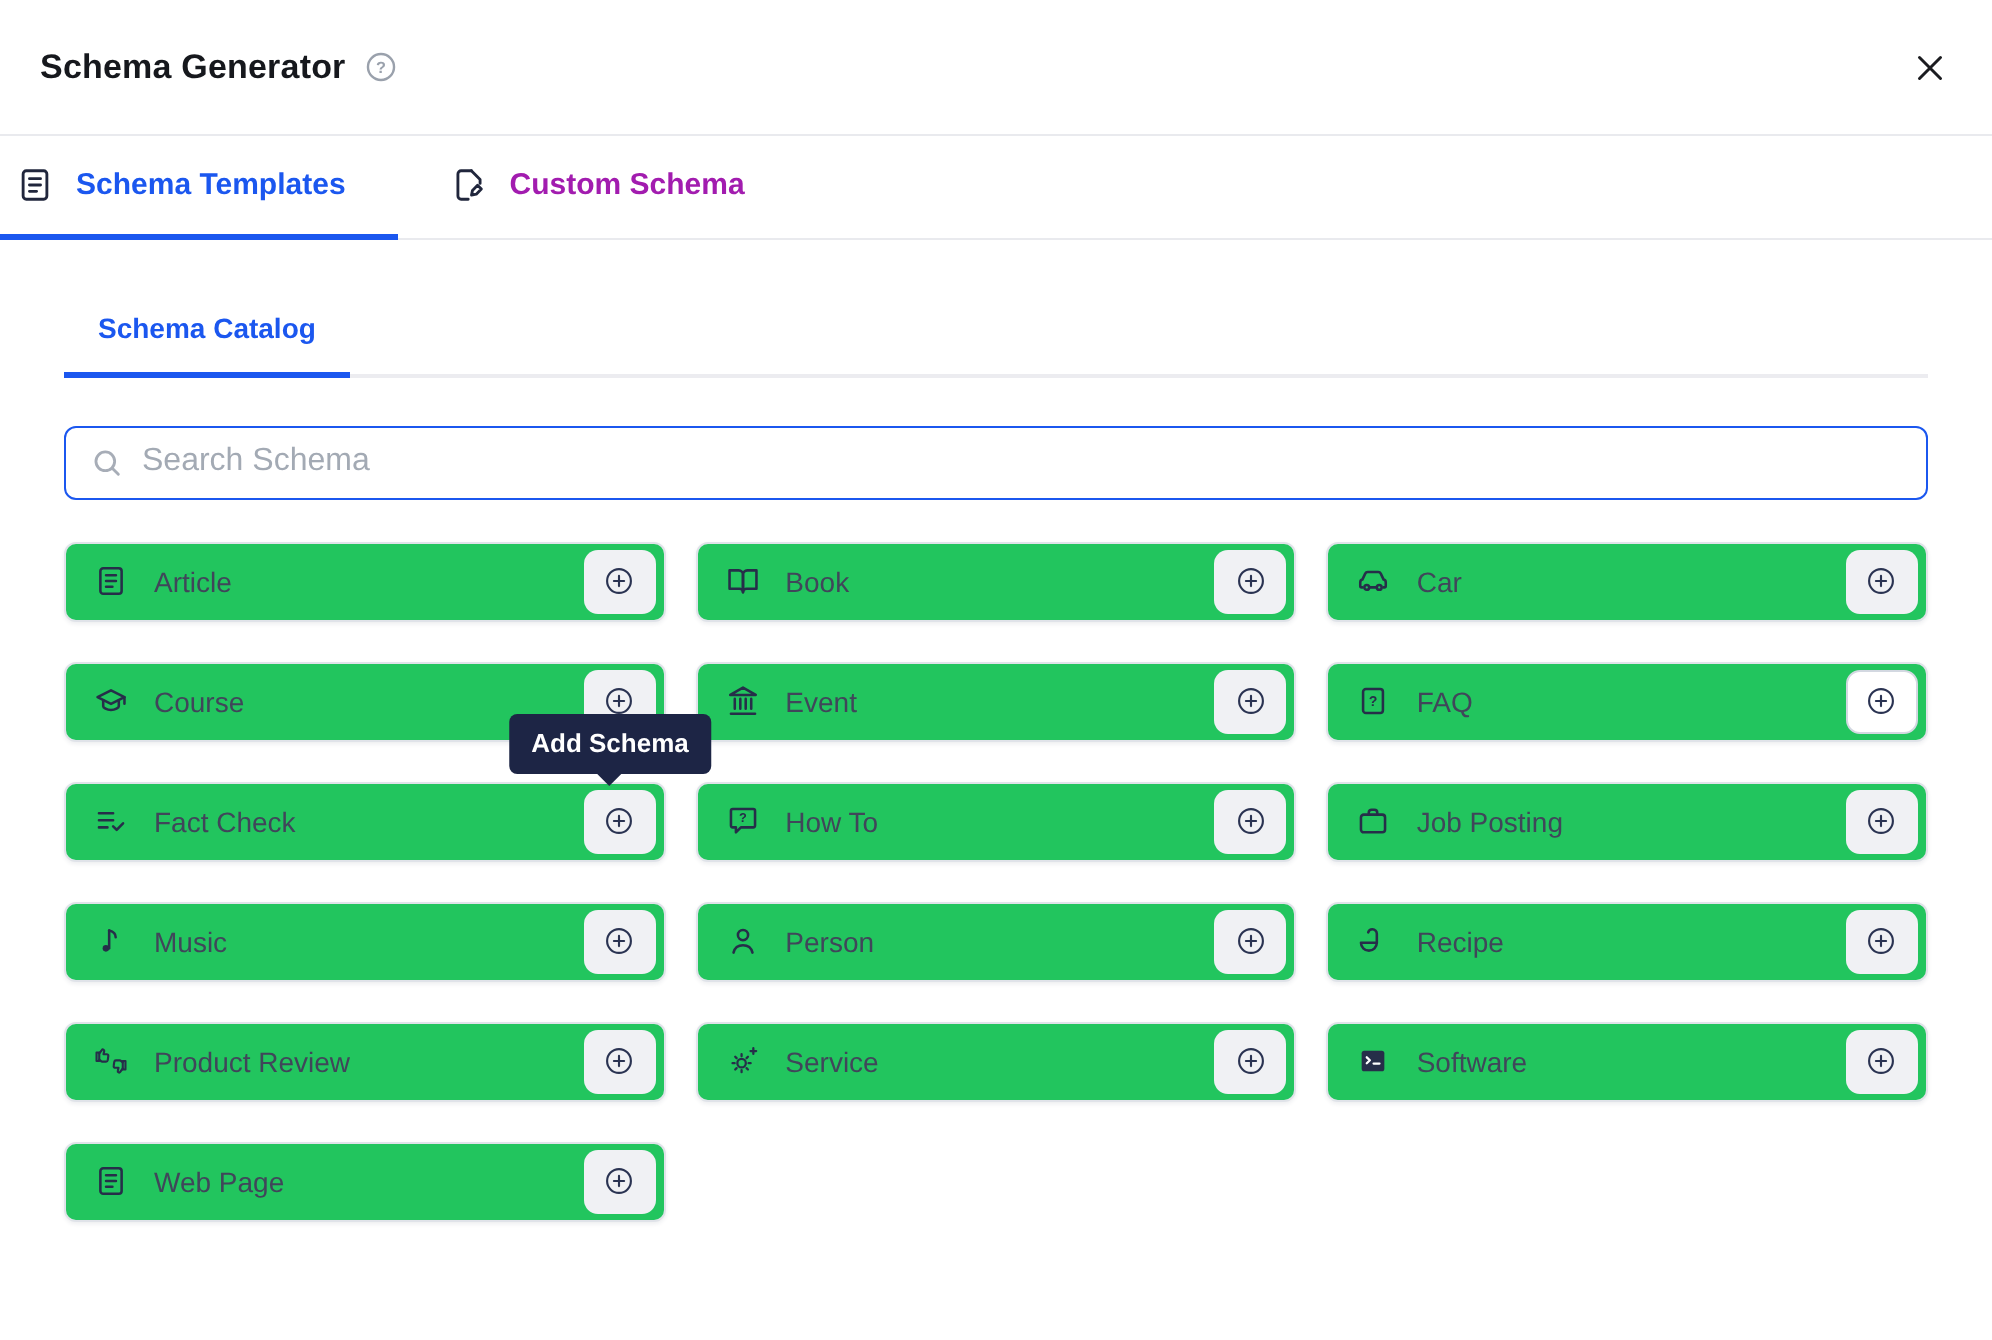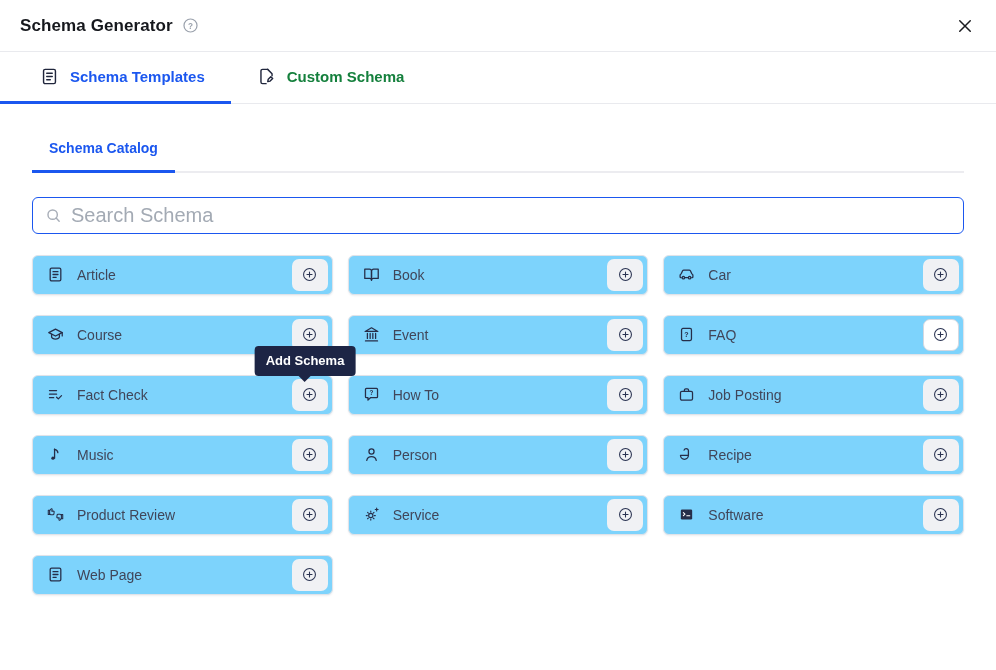--- a/index.html
+++ b/index.html
@@ -1,50 +1,50 @@
 <!DOCTYPE html>
 <html style="--accent: #1b57ef; --navy: #262e49; --tooltip-bg: #1d2545; --btn-bg: #f0f1f4;"><head>
 <meta charset="utf-8">
 <style>
   * { box-sizing: border-box; margin: 0; padding: 0; }
   html,body { width: 996px; height: 670px; background:#fff; overflow:hidden;
     font-family:"Liberation Sans", sans-serif; position:relative; }
 
   
-  .header { height:52px; display:flex; align-items:center; padding:0 22px 0 20px;
+  .header { height:68px; display:flex; align-items:center; padding:0 22px 0 20px;
     border-bottom:1px solid #e9eaee;text-align:center; }
   .title { font-size:17px; font-weight:700; color:#16181d; letter-spacing:.1px; }
   .help-ic { width:17px; height:17px; color:#9aa1ac; margin-left:9px; display:inline-flex; }
   .spacer { flex:1; }
   .close-btn { width:18px; height:18px; color:#1b1c20; cursor:pointer; display:inline-flex; background:none; border:none; }
 
   
   .tabbar { height:52px; display:flex; align-items:stretch; border-bottom:1px solid #e9eaee; }
   .tab { display:flex; align-items:center; gap:11px; padding:0 26px; cursor:pointer;
-    font-size:15px; font-weight:700; color:#15803d; border-bottom:3px solid transparent; margin-bottom:-1px; }
-  .tab:first-child { padding-left:40px;align-items:center; }
+    font-size:15px; font-weight:700; color:#a21caf; border-bottom:3px solid transparent; margin-bottom:-1px; }
+  .tab:first-child { padding-left:8px;align-items:center; }
   .tab .t-ic { width:19px; height:19px; color:#20263c; display:inline-flex; }
   .tab.active { color:var(--accent); border-bottom-color:var(--accent); }
 
   
   .content { padding:0 32px; }
   .subtabs { margin-top:30px; border-bottom:2px solid #ececf0; display:flex; }
   .subtab { font-size:14px; font-weight:700; color:var(--accent); padding:6px 17px 14px;
     border-bottom:3px solid var(--accent); margin-bottom:-2.5px; cursor:pointer; }
 
   .searchbox { margin-top:24px; height:37px; border:1.6px solid var(--accent); border-radius:6px;
     display:flex; align-items:center; padding:0 12px; gap:9px; background:#fff; }
   .search-ic { width:17px; height:17px; color:#a7adb7; display:inline-flex; flex:none; }
-  .searchbox input { border:none; outline:none; flex:1; font-size:20px; color:#3c4252;
+  .searchbox input { border:none; outline:none; flex:1; font-size:16px; color:#3c4252;
     font-family:"Liberation Sans", sans-serif; background:transparent; }
   .searchbox input::placeholder { color:#a3aab4; }
 
   
   .grid { margin-top:21px; display:grid; grid-template-columns:repeat(3,1fr); gap:20px 15px; }
-  .card { height:40px; background:#7dd3fc; border:1px solid #e0e3e9; border-radius:6px;
+  .card { height:40px; background:#22c55e; border:1px solid #e0e3e9; border-radius:6px;
     box-shadow:0 1px 2px rgba(22,32,58,.08); display:flex; align-items:center;
     padding:0 4px 0 14px; cursor:pointer; }
   .c-ic { width:17px; height:17px; color:var(--navy); display:inline-flex; flex:none; }
   .c-label { font-size:14px; font-weight:500; color:#40465a; margin-left:13px; flex:1; }
   .plus-btn { width:36px; height:32px; border-radius:7px; background:var(--btn-bg);
     border:1px solid transparent; display:flex; align-items:center; justify-content:center;
     color:#2a3352; cursor:pointer; flex:none; }
   .plus-btn svg { width:17px; height:17px; }
   .plus-btn.hovered { background:#fff; border-color:#d3d8e1; }
 
@@ -359,13 +359,13 @@
     <button class="plus-btn">
           <span style="display:contents"><svg viewBox="0 0 24 24" fill="none" stroke="currentColor" stroke-width="1.5" stroke-linecap="round" stroke-linejoin="round">
               <circle cx="12" cy="12" r="8.4"></circle>
               <path d="M12 8.4v7.2M8.4 12h7.2"></path>
             </svg></span>
         </button>
   </div>
     </div>
 </div>
 
-<div class="tooltip" id="tooltip" style="left: 305px; top: 346px;">Add Schema</div>
+<div class="tooltip" id="tooltip" style="left: 305px; top: 357px;">Add Schema</div>
 
 </body></html>

